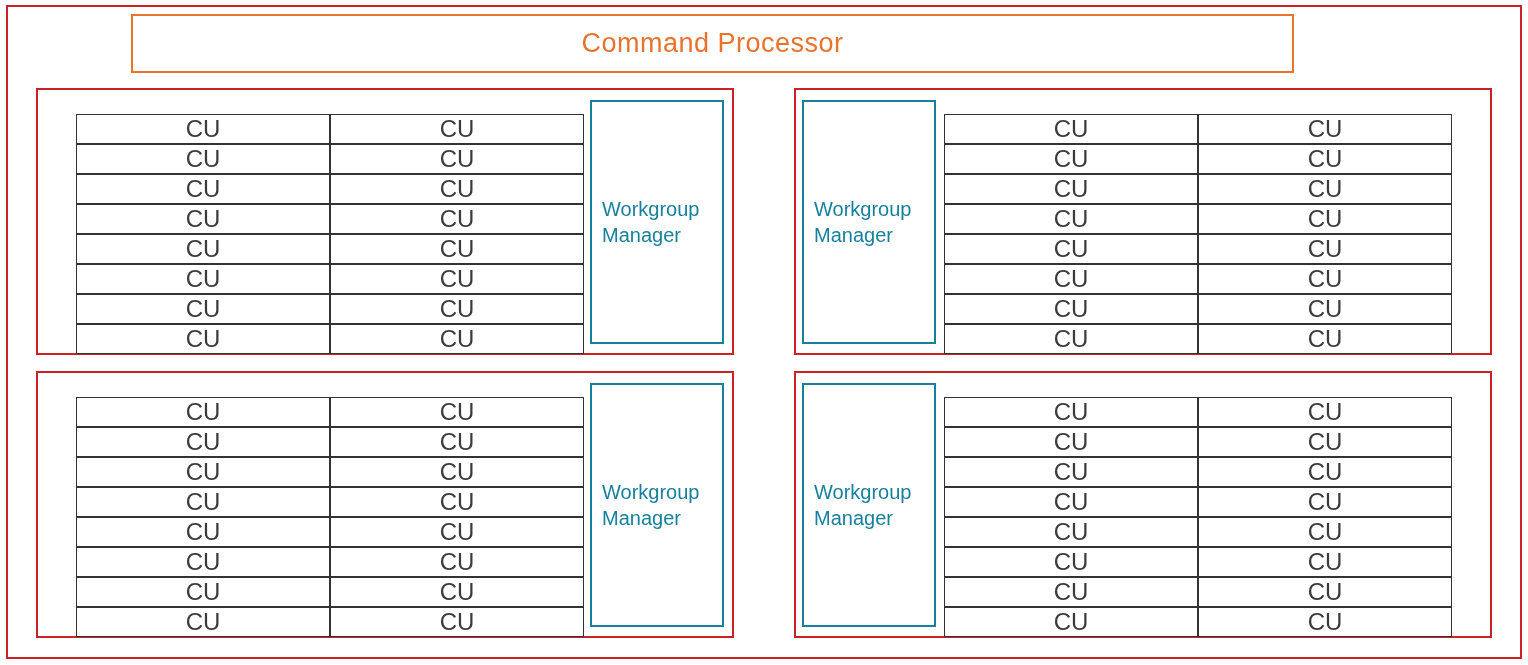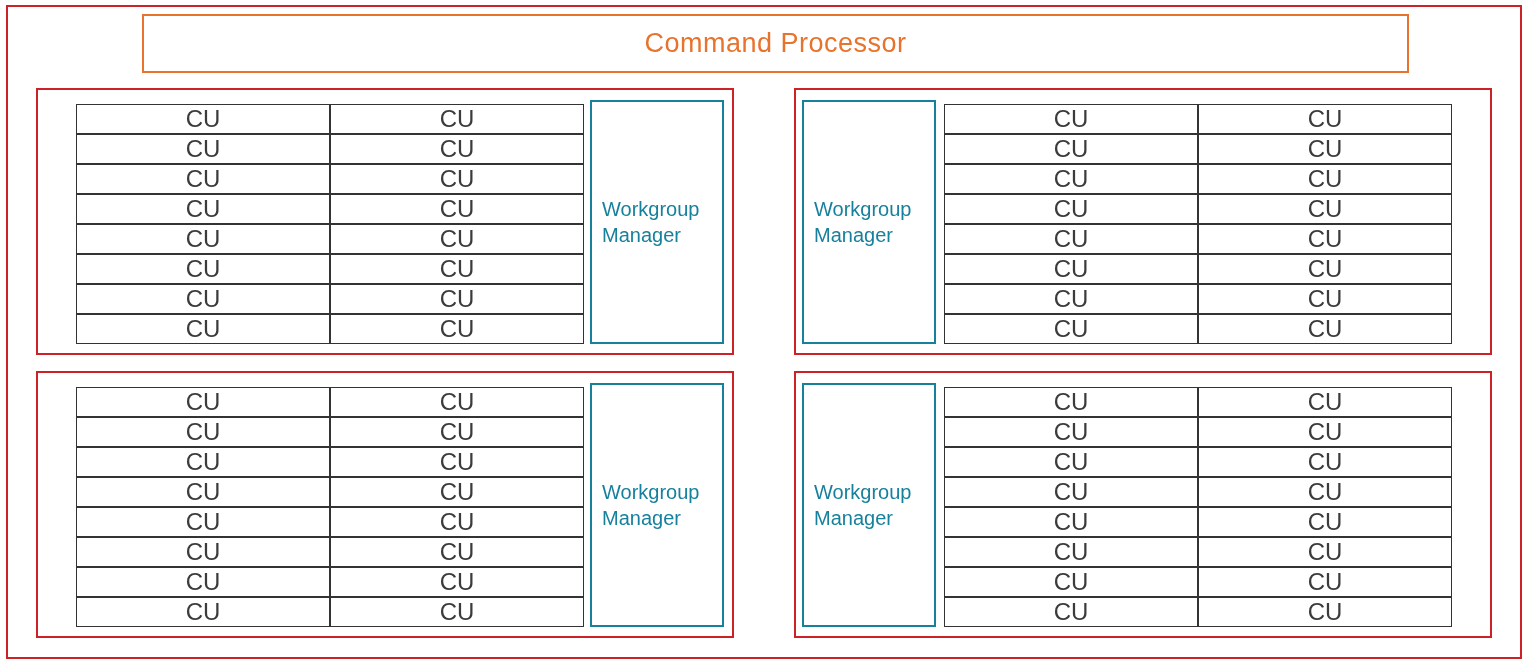--- a/index.html
+++ b/index.html
@@ -15,37 +15,37 @@
     width:1528px;height:665px;background:var(--bg);
     font-family:"Liberation Sans", sans-serif;
     position:relative;overflow:hidden;
   }
   .canvas{position:absolute;left:0;top:0;width:1528px;height:665px;background:var(--bg);}
   .outer{
     position:absolute;left:6px;top:5px;width:1516px;height:654px;
     border:2px solid var(--red);
   }
   .cp-box{
-    position:absolute;left:134px;top:7px;width:1267px;height:59px;
+    position:absolute;left:123px;top:7px;width:1163px;height:59px;
     border:2px solid var(--orange);
     display:flex;align-items:center;justify-content:center;
   }
   .cp-label{
     color:var(--orange);font-size:27px;letter-spacing:0.5px;
   }
   .quad{
     position:absolute;width:698px;height:267px;
     border:2px solid var(--red);
   }
   .q-tl{left:28px;top:81px;}
   .q-tr{left:786px;top:81px;}
   .q-bl{left:28px;top:364px;}
   .q-br{left:786px;top:364px;}
   .cu-table{
-    position:absolute;top:14px;width:508px;height:198px;
+    position:absolute;top:24px;width:508px;height:198px;
     display:grid;grid-auto-rows:1fr;
   }
   .quad.wm-right .cu-table{left:38px;}
   .quad.wm-left  .cu-table{left:148px;}
   .cu-cell{
     border:1px solid var(--cu-border);
     display:flex;align-items:center;justify-content:center;
     font-size:24px;color:var(--cu-text);
     background:#ffffff;
   }

